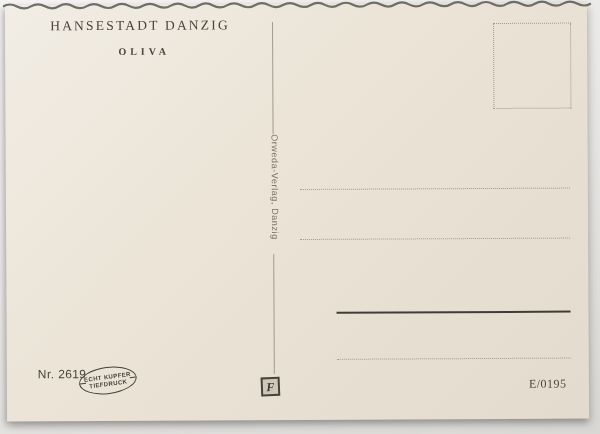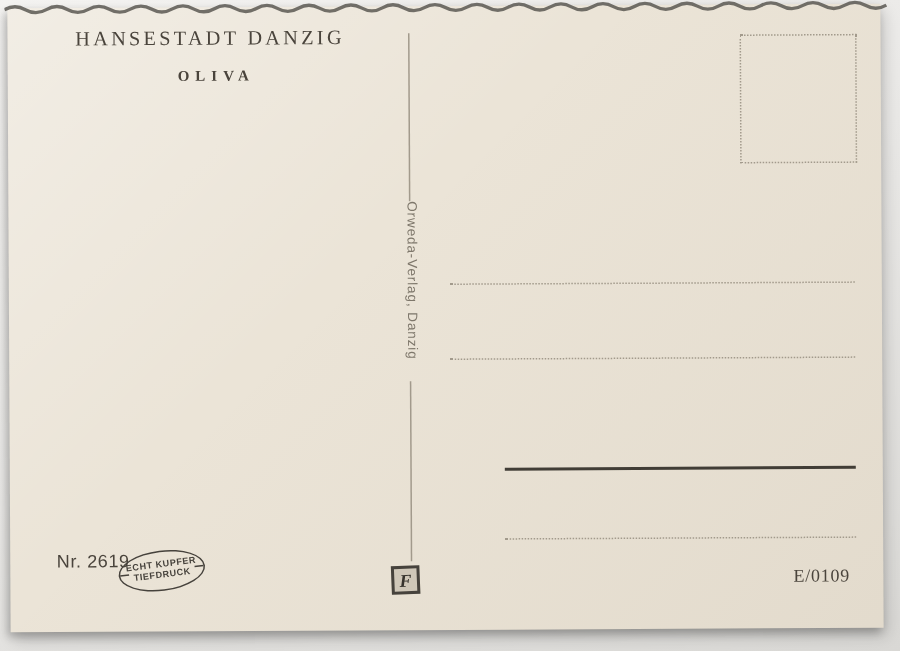--- a/index.html
+++ b/index.html
@@ -137,15 +137,15 @@
 
     <div class="oval">
       <span>ECHT KUPFER</span>
       <span>TIEFDRUCK</span>
     </div>
 
     <div class="logo">
       <span>F</span>
     </div>
 
-    <div class="code">E/0109</div>
+    <div class="code">E/0195</div>
   </div>
 </div>
 
 </body></html>

